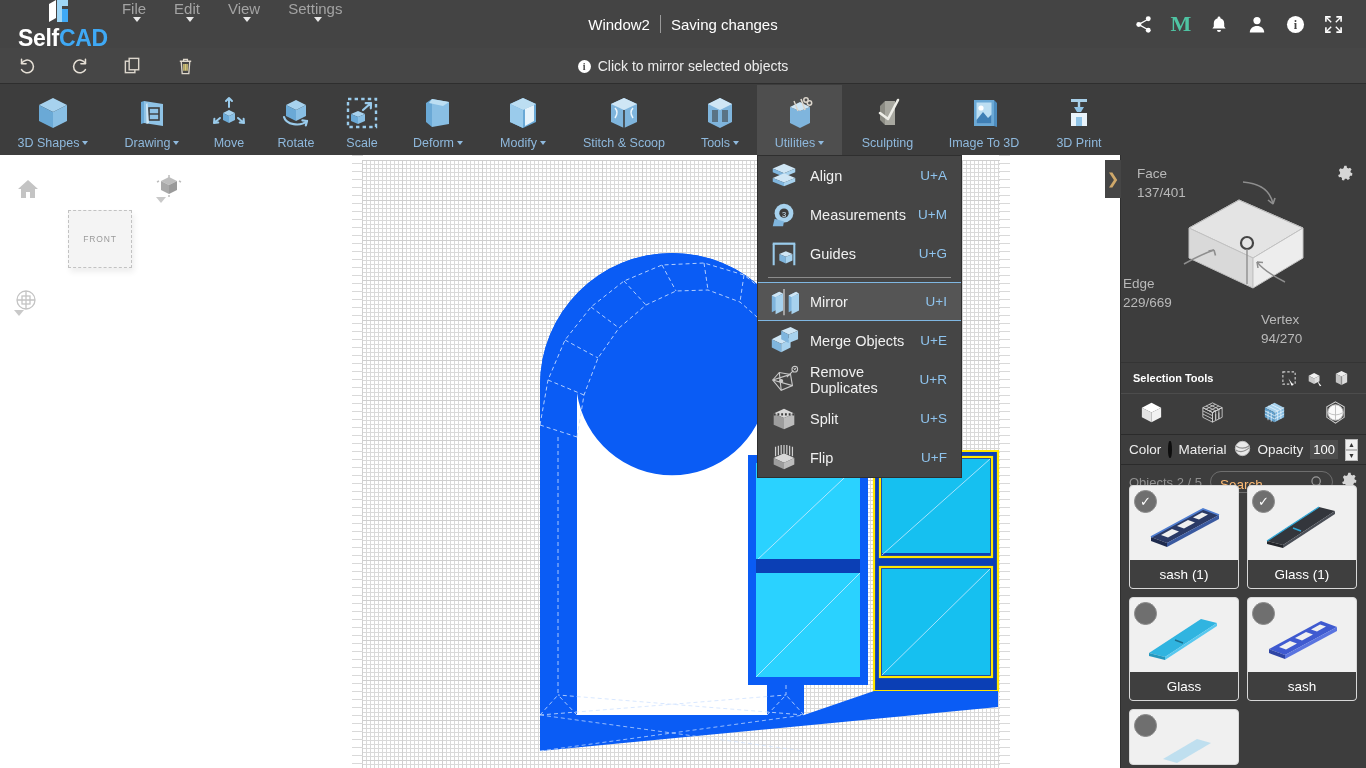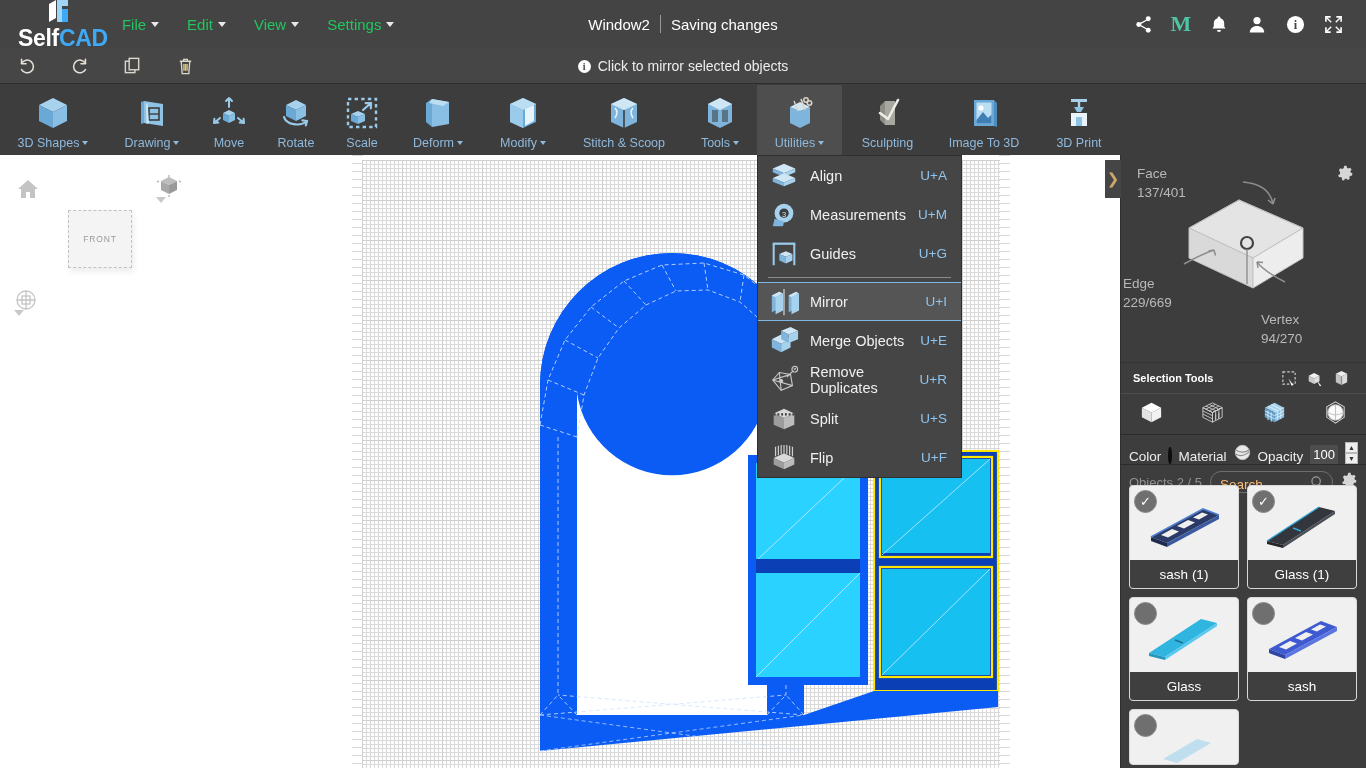--- a/index.html
+++ b/index.html
@@ -16,22 +16,22 @@
     position: absolute; left: 0; top: 0; width: 1366px; height: 48px;
     background: #444444;
     display: flex; align-items: center;
   }
   #logo-wrap { display: flex; align-items: center; margin-left: 18px; flex-direction: column; }
   .logo-mark { width: 28px; height: 28px; position: relative; margin-right: 5px; }
   .logo-text { font-size: 23px; font-weight: bold; letter-spacing: -.3px; }
   .logo-self { color: #ffffff; }
   .logo-cad { color: #3fa9f5; }
   .menu-item {
-    color: #22c55e; font-size: 15px; padding: 0 14px; height: 48px;
-    display: flex; align-items: center; cursor: default;
+    color: #a3a3a3; font-size: 15px; padding: 0 14px; height: 48px;
+    display: flex; align-items: center; cursor: default; flex-direction: column;
   }
   .menu-item:first-of-type { margin-left: 16px; }
   .caret { display:inline-block; margin-left: 5px; border-left: 4px solid transparent;
            border-right: 4px solid transparent; border-top: 5px solid #e8e8e8; }
   #doc-title {
     position: absolute; left: 0; top: 0; width: 1366px; height: 48px;
     display: flex; align-items: center; justify-content: center;
     color: #ffffff; font-size: 15px; pointer-events: none;
   }
   #doc-title .sep { width:1px; height:18px; background:#9a9a9a; margin:0 10px; }
@@ -157,21 +157,21 @@
   #seltools { height:30px; display:flex; align-items:center; padding:0 12px; }
   #seltools .st-lab { color:#ffffff; font-size:11px; font-weight:bold; flex:1; }
   #seltools .st-ic { width:26px; display:flex; justify-content:center; }
 
   #viewmodes {
     height:42px; display:flex; align-items:center; justify-content:space-around;
     border-top:1px solid #4c4c4c; border-bottom:1px solid #2b2b2b; background:#3d3d3d;
   }
 
   #matrow {
-    height:30px; display:flex; align-items:flex-end; padding:0 8px; gap:7px;
+    height:30px; display:flex; align-items:center; padding:0 8px; gap:7px;
     color:#ededed; font-size:13.5px; background:#3d3d3d;
     border-bottom:1px solid #2b2b2b;
   }
   #matrow .swatch { width:17px;height:17px;border-radius:50%;background:#0d0d0d; }
   #opval {
     background:#4d4d4d; color:#fff; font-size:13px; padding:2px 3px; width:30px; text-align:right;
   }
   .spin { display:flex; flex-direction:column; background:#efefef; }
   .spin div{ width:13px;height:11px;display:flex;align-items:center;justify-content:center;
              font-size:7px;color:#333;border:1px solid #b9b9b9;}

